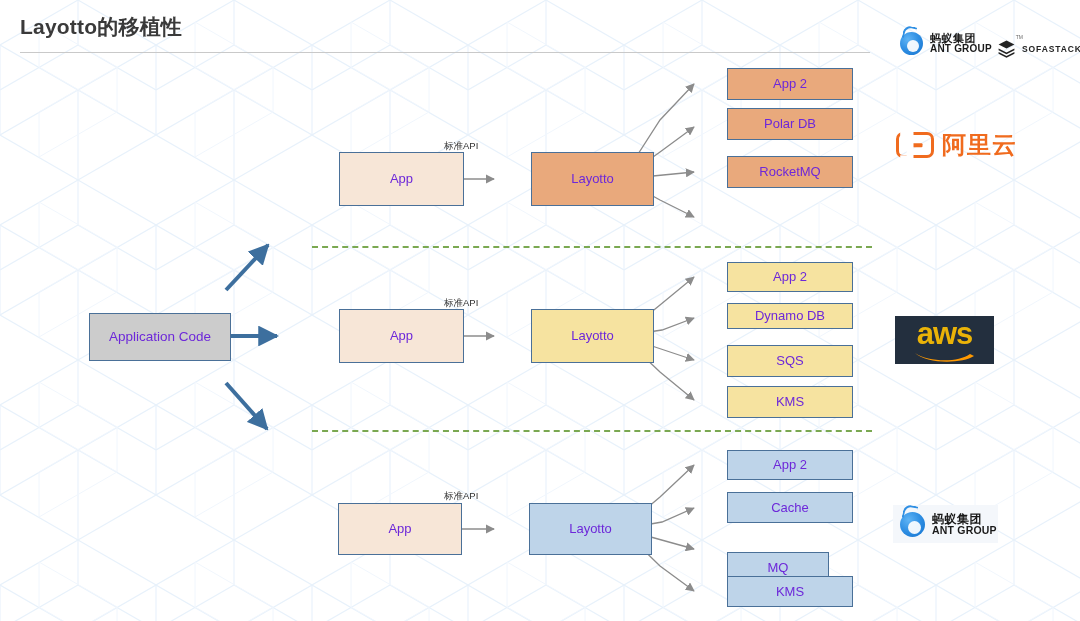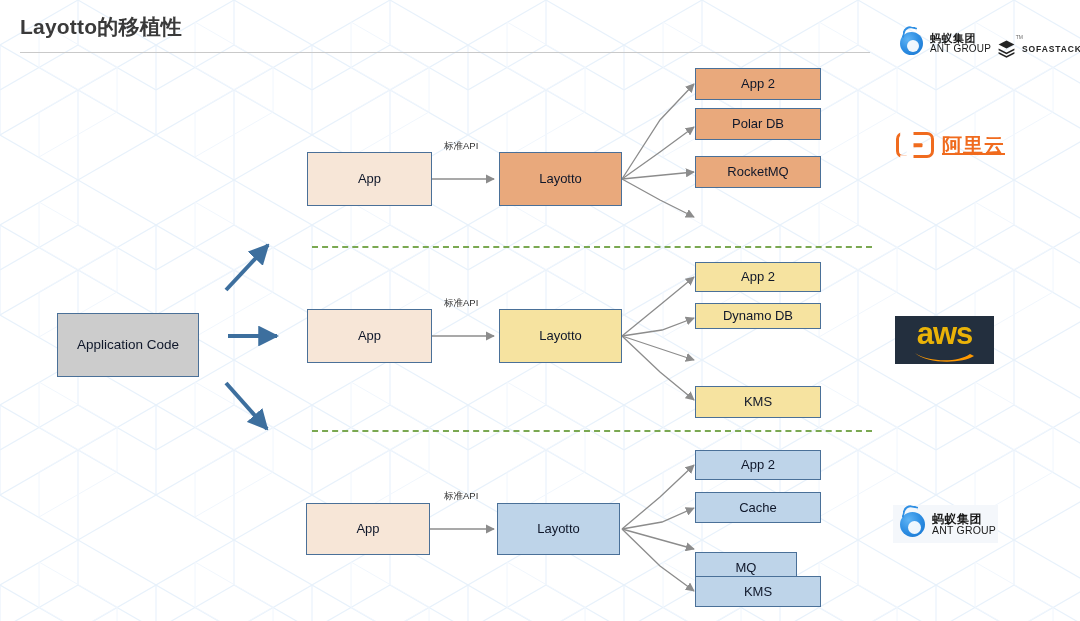--- a/index.html
+++ b/index.html
@@ -65,21 +65,21 @@
     position: absolute;
     left: 12%; top: -26%;
     width: 46%; height: 46%;
     border-left: 2px solid #2f8fe3;
     border-top: 2px solid #2f8fe3;
     border-radius: 60% 0 0 0;
     transform: rotate(12deg);
   }
   .ant-text { margin-left: 7px; line-height: 1.02; }
   .ant-cn { font-weight: bold; color: #1a1a1a; letter-spacing: .5px; }
-  .ant-en { font-weight: normal; color: #1a1a1a; letter-spacing: .2px; }
+  .ant-en { font-weight: bold; color: #1a1a1a; letter-spacing: .2px; }
 
   
   .sofa-logo { display: flex; align-items: center; }
   .sofa-mark { position: relative; width: 19px; height: 19px; flex: none; }
   .sofa-text {
     margin-left: 6px;
     font-size: 8.5px; font-weight: bold;
     color: #232323; letter-spacing: .9px;
   }
   .sofa-tm {
@@ -108,24 +108,23 @@
   .aliyun-mark::after {
     content: "";
     position: absolute;
     left: -3.5px; top: -3.5px;
     width: 18px; height: 33px;
     background: #ffffff;
     clip-path: polygon(26% 0, 100% 0, 100% 100%, 26% 100%, 26% 72%, 62% 72%, 62% 28%, 26% 28%);
   }
   .aliyun-text {
     margin-left: 8px;
-    font-size: 20px; font-weight: bold;
+    font-size: 24px; font-weight: bold;
     color: #f06b1e; letter-spacing: 1px;
     line-height: 1;
-    text-decoration: underline;
   }
 
   
   .aws-logo {
     background: #232f3e;
     display: flex; align-items: center; justify-content: center;
     flex-direction: column;
   }
   .aws-word {
     color: #eab308;
@@ -137,23 +136,24 @@
   .ant-box-bottom { background: #f4f7fb; }
 
   
   .node {
     position: absolute;
     border: 1.4px solid #4a7098;
     display: flex;
     align-items: center;
     justify-content: center;
     font-size: 13px;
-    color: #0f172a;
+    color: #6d28d9;
     text-align: right;
     line-height: 1.2;
+    margin-left: 32px;
   }
   .node.app      { background: #f7e6d7; }
   .node.appcode  { background: #cccccc; font-size: 13.5px; }
   .node.r1       { background: #e9a97c; }
   .node.r2       { background: #f6e3a0; }
   .node.r3       { background: #bed4e9; }
 
   
   .api-label {
     position: absolute;
@@ -257,21 +257,21 @@
 
     <g stroke="#8c8c8c" stroke-width="1.3" fill="none" marker-end="url(#agray)">
       <line x1="430" y1="529" x2="494" y2="529"></line>
       <path d="M622 529 L660 497 L694 465"></path>
       <path d="M622 529 L662 522 L694 508"></path>
       <line x1="622" y1="529" x2="694" y2="549"></line>
       <path d="M622 529 L660 566 L694 591"></path>
     </g>
   </svg>
 
-  <div class="node appcode" style="left:57px; top:313px; width:142px; height:64px;">
+  <div class="node appcode" style="left:57px; top:313px; width:142px; height:48px;">
     <span>Application Code</span>
   </div>
 
   <div class="node app" style="left:307px; top:152px; width:125px; height:54px;">
     <span>App</span>
   </div>
   <div class="api-label" style="left:444px; top:140px;">标准API</div>
   <div class="node r1" style="left:499px; top:152px; width:123px; height:54px;">
     <span>Layotto</span>
   </div>
@@ -297,20 +297,23 @@
   </div>
   <div class="api-label" style="left:444px; top:297px;">标准API</div>
   <div class="node r2" style="left:499px; top:309px; width:123px; height:54px;">
     <span>Layotto</span>
   </div>
   <div class="node r2" style="left:695px; top:262px; width:126px; height:30px;">
     <span>App 2</span>
   </div>
   <div class="node r2" style="left:695px; top:303px; width:126px; height:26px;">
     <span>Dynamo DB</span>
+  </div>
+  <div class="node r2" style="left:695px; top:345px; width:126px; height:32px;">
+    <span>SQS</span>
   </div>
   <div class="node r2" style="left:695px; top:386px; width:126px; height:32px;">
     <span>KMS</span>
   </div>
 
   <div class="logo-wrap aws-logo" style="left:895px; top:316px; width:99px; height:48px;">
     <div class="aws-word">aws</div>
     <svg width="62" height="13" viewBox="0 0 62 13" xmlns="http://www.w3.org/2000/svg">
       <path d="M1 3 C14 12, 44 13, 56 4 L60 6 C48 14, 12 14, 1 3 Z" fill="#ff9900"></path>
     </svg>

